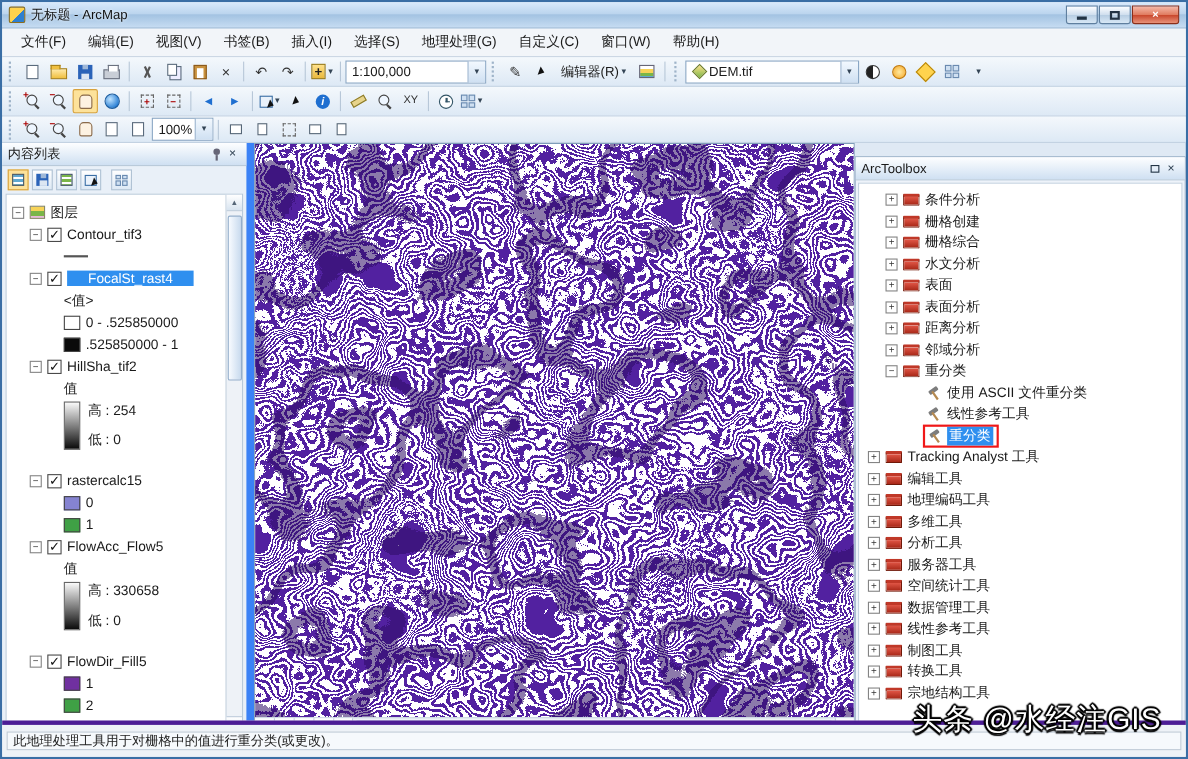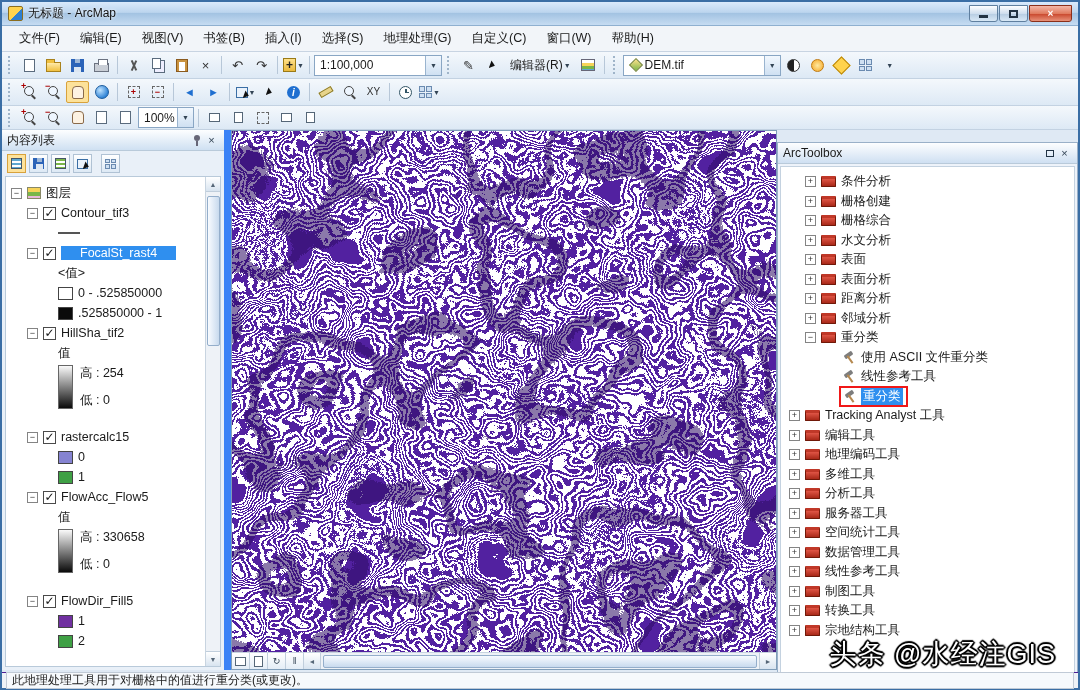--- a/index.html
+++ b/index.html
@@ -121,21 +121,21 @@
   .atb-tree { flex:1; background:#fff; margin:2px; border:1px solid #c4d2e0; overflow:hidden; padding:5px 0 0 4px; font-size:12.5px; position:relative; }
   .atb-row { display:flex; align-items:center; height:19.5px; gap:5px; white-space:nowrap; }
   .tbox { width:15px; height:11px; background:linear-gradient(#e05545,#a82818); border:1px solid #701808; border-top:3px solid #c03828; flex:none; border-radius:1px; }
   .hammer { width:13px; height:13px; position:relative; flex:none; }
   .hammer::before { content:""; position:absolute; left:1px; top:2px; width:9px; height:4px; background:#7d7d7d; transform:rotate(-35deg); border-radius:1px; }
   .hammer::after { content:""; position:absolute; left:6px; top:4px; width:2px; height:9px; background:#b58950; transform:rotate(-35deg); }
   .red-box { display:inline-flex; align-items:center; gap:4px; border:2px solid #f01818; padding:0 3px; }
   .sel-tool { background:#2f8fef; color:#fff; padding:0 2px; }
 
   
-  .statusbar { position:absolute; left:0; bottom:0; width:1076px; height:16px; background:#eef2f7; border-top:1px solid #4c1d95; display:flex; align-items:center; padding:0 4px; }
+  .statusbar { position:absolute; left:0; bottom:0; width:1076px; height:33px; background:#eef2f7; border-top:4px solid #4c1d95; display:flex; align-items:center; padding:0 4px; }
   .status-cell { flex:1; height:17px; border:1px solid #c0cad6; background:#f6f9fc; display:flex; align-items:center; padding:0 5px; font-size:12px; color:#222; }
 
   
   .watermark { position:absolute; right:22px; bottom:16px; font-size:27px; font-weight:normal; color:#fff; letter-spacing:1px; z-index:50;
     text-shadow:-2px 0 1px #000, 2px 0 1px #000, 0 -2px 1px #000, 0 2px 1px #000, -1px -1px 1px #000, 1px 1px 1px #000, -1px 1px 1px #000, 1px -1px 1px #000; }
   .lbl { pointer-events:none; }
 </style>
 </head>
 <body>
 

